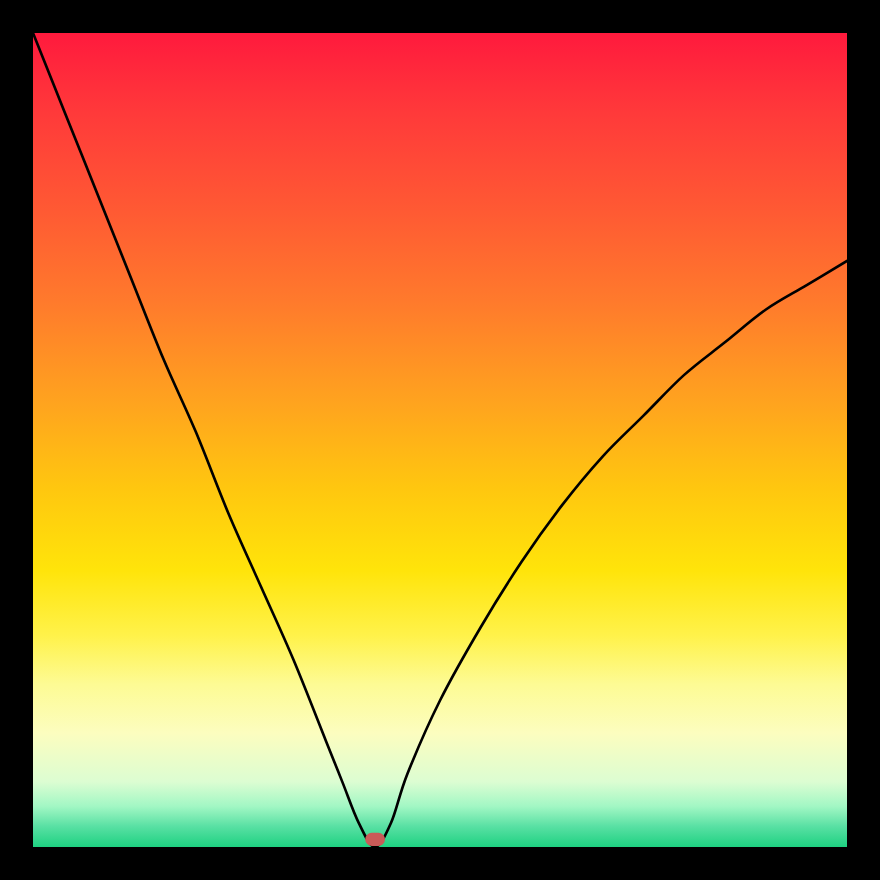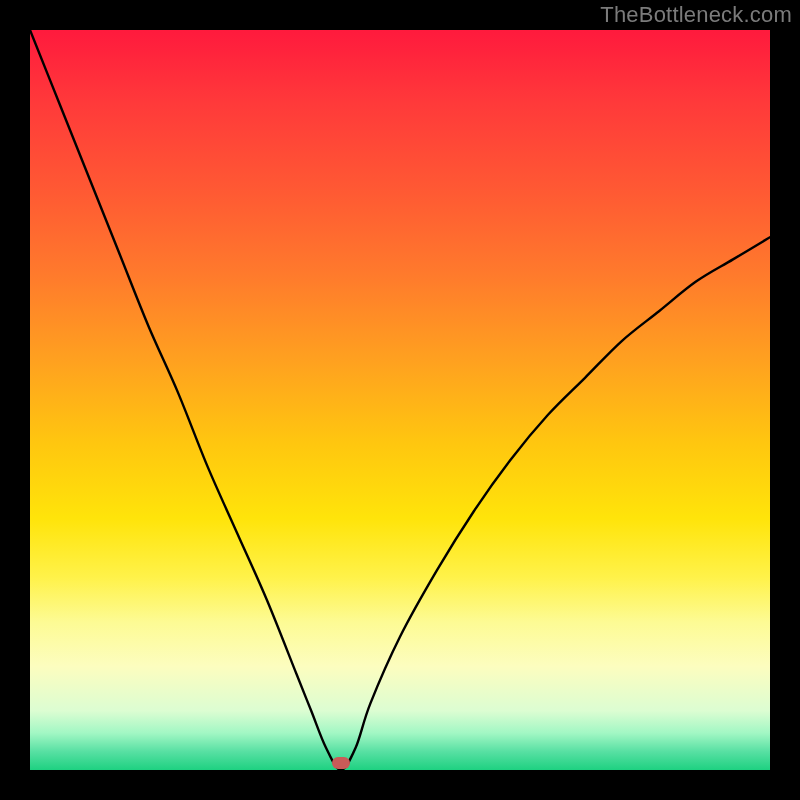--- a/index.html
+++ b/index.html
@@ -65,21 +65,20 @@
     height: 12px;
     background: #c95b58;
     border-radius: 6px;
     transform: translate(-50%, -50%);
   }
 </style>
 </head>
 <body>
 
 <div class="frame">
-  <div class="watermark">TheBottleneck.com</div>
 
   <div class="plot">
     <svg class="curve-layer" viewBox="0 0 740 740" preserveAspectRatio="none">
       <path fill="none" stroke="#000000" stroke-width="2.4" stroke-linecap="round" d="M 0.00 0.00 C 4.93 12.33, 19.73 49.33, 29.60 74.00 C 39.47 98.67, 49.33 123.33, 59.20 148.00 C 69.07 172.67, 78.93 197.33, 88.80 222.00 C 98.67 246.67, 108.53 272.57, 118.40 296.00 C 128.27 319.43, 138.13 339.17, 148.00 362.60 C 157.87 386.03, 167.73 413.17, 177.60 436.60 C 187.47 460.03, 197.33 481.00, 207.20 503.20 C 217.07 525.40, 226.93 546.37, 236.80 569.80 C 246.67 593.23, 259.00 625.30, 266.40 643.80 C 273.80 662.30, 276.27 668.47, 281.20 680.80 C 286.13 693.13, 291.07 707.93, 296.00 717.80 C 300.93 727.67, 305.87 740.00, 310.80 740.00 C 315.73 740.00, 320.67 728.90, 325.60 717.80 C 330.53 706.70, 333.00 691.90, 340.40 673.40 C 347.80 654.90, 358.90 629.00, 370.00 606.80 C 381.10 584.60, 394.67 561.17, 407.00 540.20 C 419.33 519.23, 431.67 499.50, 444.00 481.00 C 456.33 462.50, 468.67 445.23, 481.00 429.20 C 493.33 413.17, 505.67 398.37, 518.00 384.80 C 530.33 371.23, 542.67 360.13, 555.00 347.80 C 567.33 335.47, 579.67 321.90, 592.00 310.80 C 604.33 299.70, 616.67 291.07, 629.00 281.20 C 641.33 271.33, 653.67 260.23, 666.00 251.60 C 678.33 242.97, 690.67 236.80, 703.00 229.40 C 715.33 222.00, 733.83 210.90, 740.00 207.20"></path>
     </svg>
     <div class="marker" style="left: 310.8px; top: 732.6px; background: rgb(201, 91, 88);"></div>
   </div>
 </div>
 
 </body></html>

